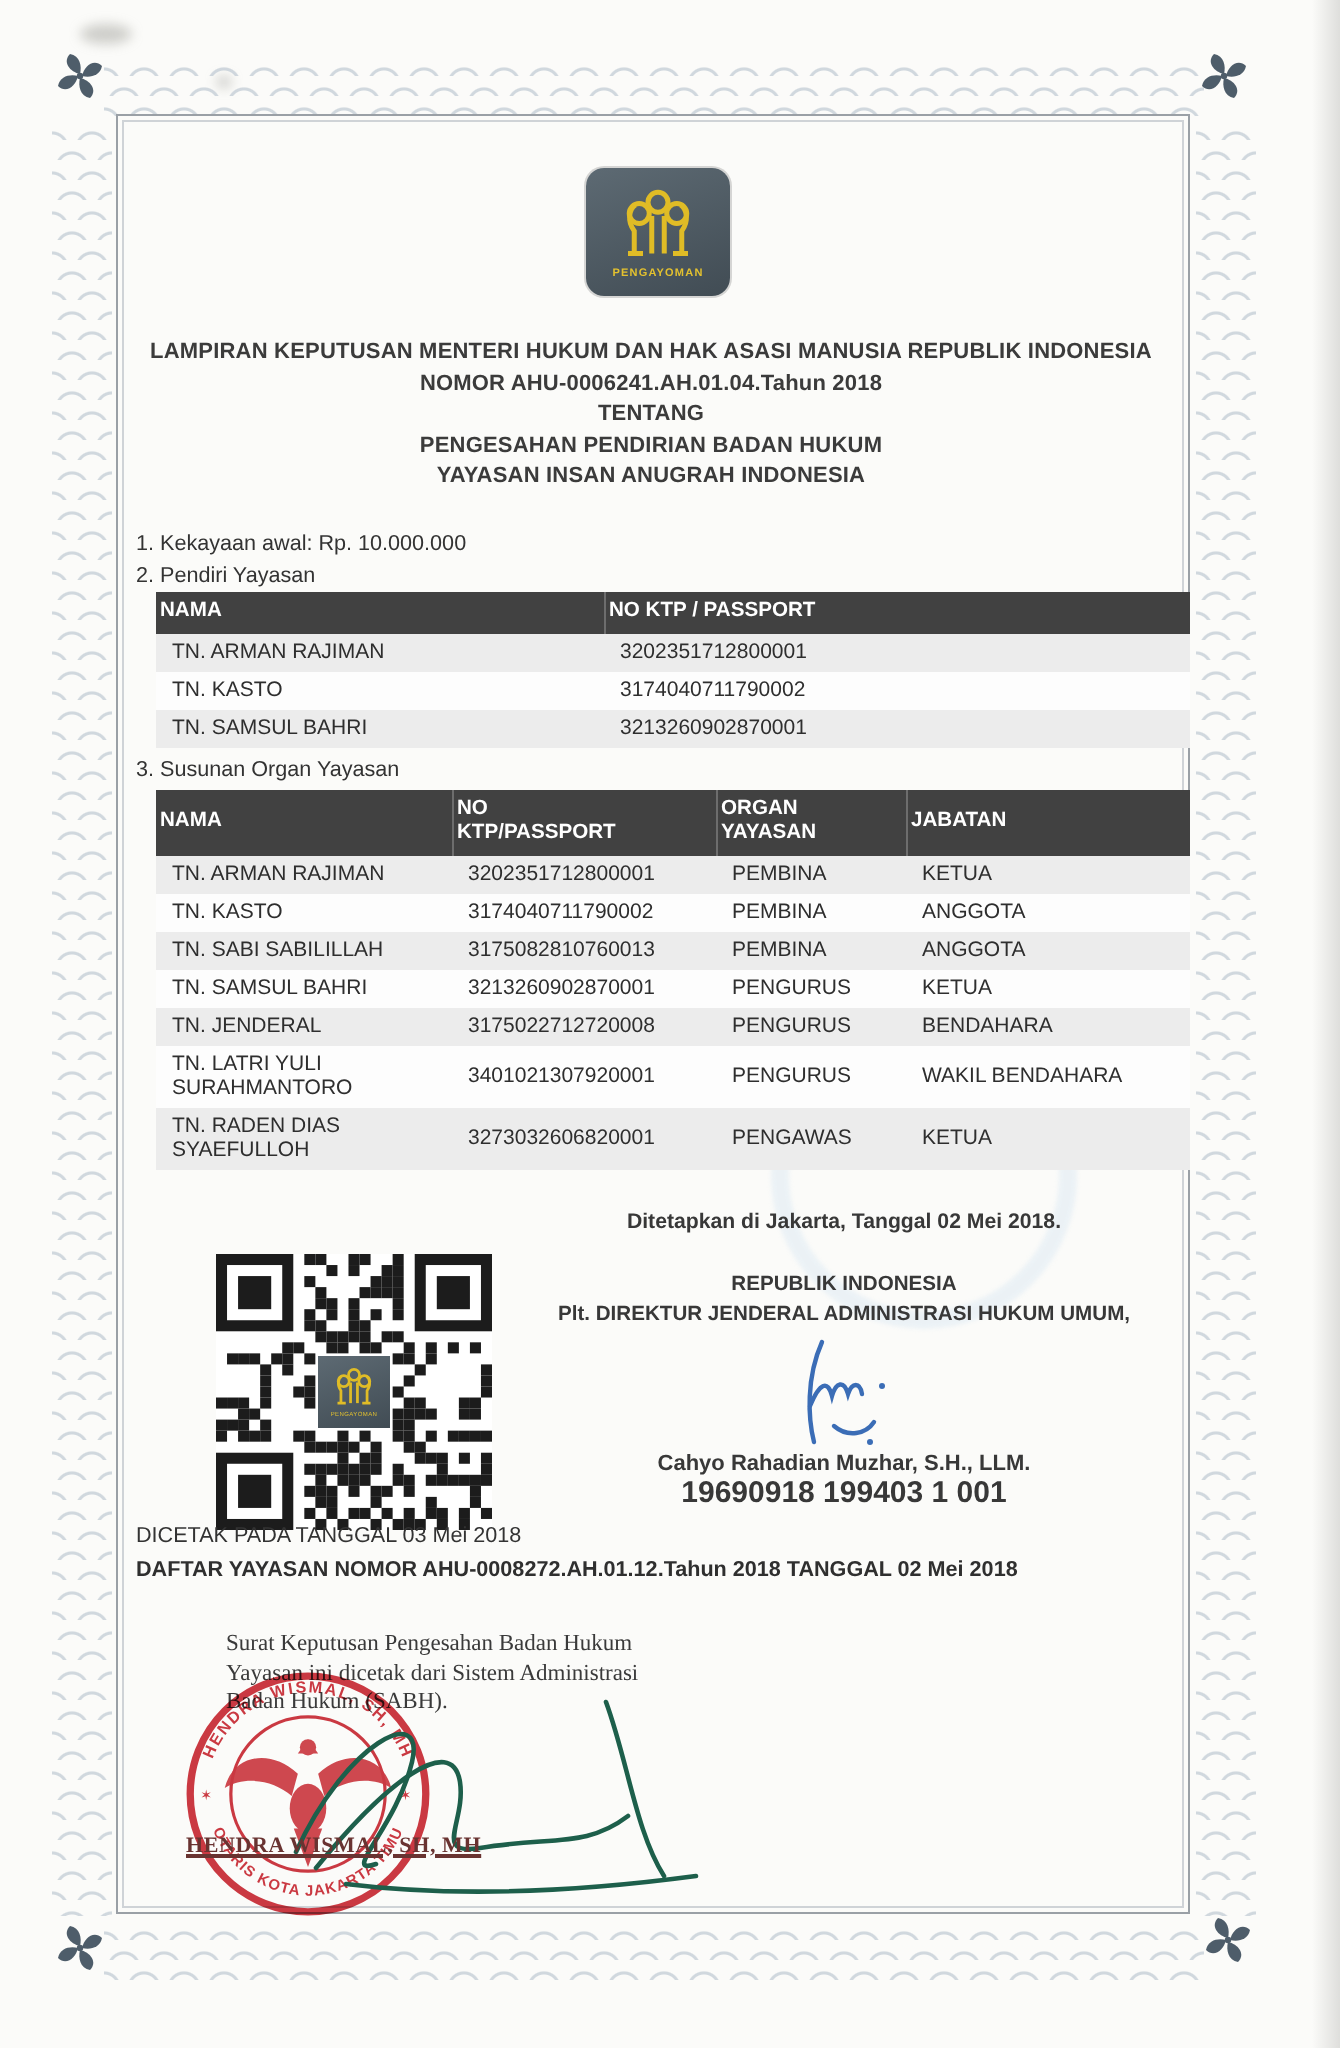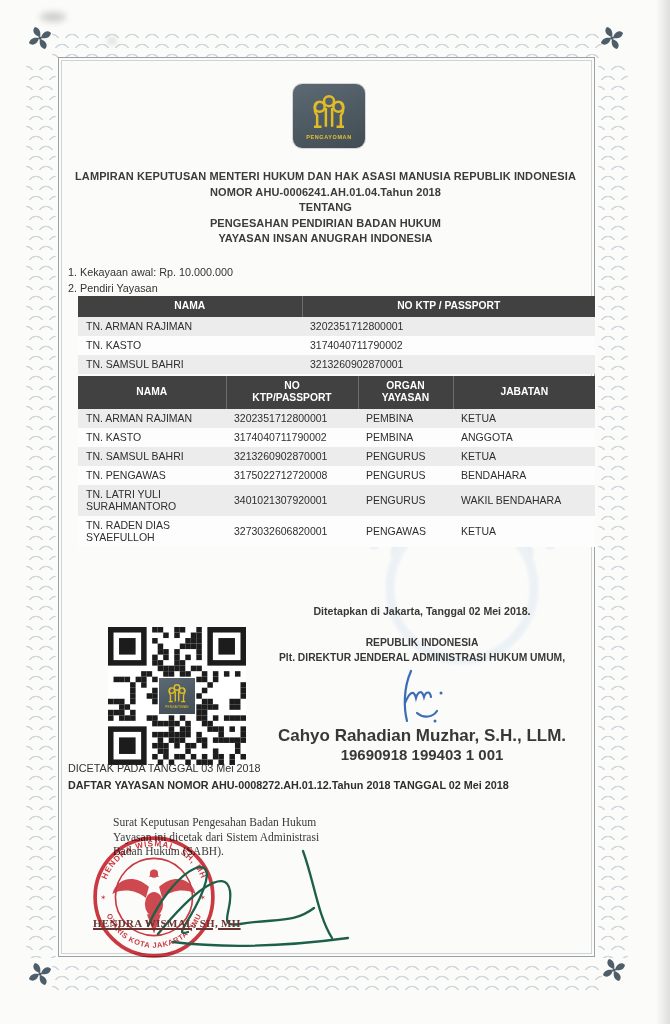--- a/index.html
+++ b/index.html
@@ -33,42 +33,42 @@
         align-items:center;justify-content:center;box-shadow:0 0 0 1px rgba(0,0,0,.15);}
   .logo-tree{width:40px;height:40px;}
   .logo-label{font-size:5.5px;font-weight:bold;color:#e3c12f;letter-spacing:.6px;margin-top:1px;}
   
   .title-block{position:absolute;left:58px;top:169px;width:535px;text-align:center;
         font-weight:bold;font-size:11px;line-height:15.5px;color:#3b3b3b;letter-spacing:.1px;}
   
   .content{position:absolute;left:68px;top:264px;width:527px;font-size:10.8px;color:#333;}
   .item{line-height:16px;font-weight:normal;}
   table{border-collapse:collapse;margin-left:10px;width:517px;table-layout:fixed;font-size:10.5px;}
-  thead th{background:#414141;color:#fff;font-weight:bold;text-align:center;
+  thead th{background:#414141;color:#fff;font-weight:bold;text-align:left;
         padding:4px 2px;line-height:12.5px;border-left:1px solid #6d6d6d;font-size:10.3px;}
   thead th:first-child{border-left:none;}
   tbody td{padding:3.5px 6px 3.5px 8px;line-height:12px;color:#2e2e2e;vertical-align:middle;
         overflow:hidden;}
   tbody tr:nth-child(odd){background:#ececec;}
   tbody tr:nth-child(even){background:#fdfdfd;}
   .founders-table col:nth-child(1){width:224px;}
   .founders-table col:nth-child(2){width:293px;}
   .organ-table col:nth-child(1){width:148px;}
   .organ-table col:nth-child(2){width:132px;}
   .organ-table col:nth-child(3){width:95px;}
   .organ-table col:nth-child(4){width:142px;}
   .organ-table th:nth-child(2),.organ-table th:nth-child(3){word-spacing:200px;}
   .organ-table{margin-top:2px;}
   .item-3{margin-top:3px;}
   
   .right-col{position:absolute;left:248px;top:605px;width:348px;text-align:center;color:#383838;}
   .enactment{font-weight:bold;font-size:10.6px;}
   .an-block{margin-top:18px;font-weight:bold;font-size:10.3px;line-height:15px;}
   .sig-blue{display:block;margin:2px auto 0;}
-  .signer-name{font-weight:bold;font-size:17px;margin-top:1px;}
+  .signer-name{font-weight:bold;font-size:11px;margin-top:1px;}
   .signer-nip{font-weight:bold;font-size:15px;}
   
   .qr-wrap{position:absolute;left:108px;top:627px;width:138px;height:138px;background:#fff;}
   .qr-wrap svg{width:138px;height:138px;}
   .qr-logo{position:absolute;left:51px;top:51px;width:36px;height:36px;
         background:linear-gradient(160deg,#5d6a73,#414c54);display:flex;flex-direction:column;
         align-items:center;justify-content:center;}
   .qr-logo svg{width:22px;height:22px;}
   .qr-logo-label{font-size:3px;color:#e3c12f;letter-spacing:.2px;}
   
@@ -194,20 +194,21 @@
           <tr>
             <td>TN. KASTO</td>
             <td>3174040711790002</td>
           </tr>
           <tr>
             <td>TN. SAMSUL BAHRI</td>
             <td>3213260902870001</td>
           </tr>
         </tbody>
       </table>
+    <div class="item item-3">3. Susunan Organ Yayasan</div>
     <table class="organ-table">
       <colgroup>
           <col>
           <col>
           <col>
           <col>
         </colgroup>
     <thead>
           <tr>
             <th>NAMA</th>
@@ -223,27 +224,33 @@
             <td>PEMBINA</td>
             <td>KETUA</td>
           </tr>
           <tr>
             <td>TN. KASTO</td>
             <td>3174040711790002</td>
             <td>PEMBINA</td>
             <td>ANGGOTA</td>
           </tr>
           <tr>
+            <td>TN. SABI SABILILLAH</td>
+            <td>3175082810760013</td>
+            <td>PEMBINA</td>
+            <td>ANGGOTA</td>
+          </tr>
+          <tr>
             <td>TN. SAMSUL BAHRI</td>
             <td>3213260902870001</td>
             <td>PENGURUS</td>
             <td>KETUA</td>
           </tr>
           <tr>
-            <td>TN. PENGAWAS</td>
+            <td>TN. JENDERAL</td>
             <td>3175022712720008</td>
             <td>PENGURUS</td>
             <td>BENDAHARA</td>
           </tr>
           <tr>
             <td>TN. LATRI YULI SURAHMANTORO</td>
             <td>3401021307920001</td>
             <td>PENGURUS</td>
             <td>WAKIL BENDAHARA</td>
           </tr>

